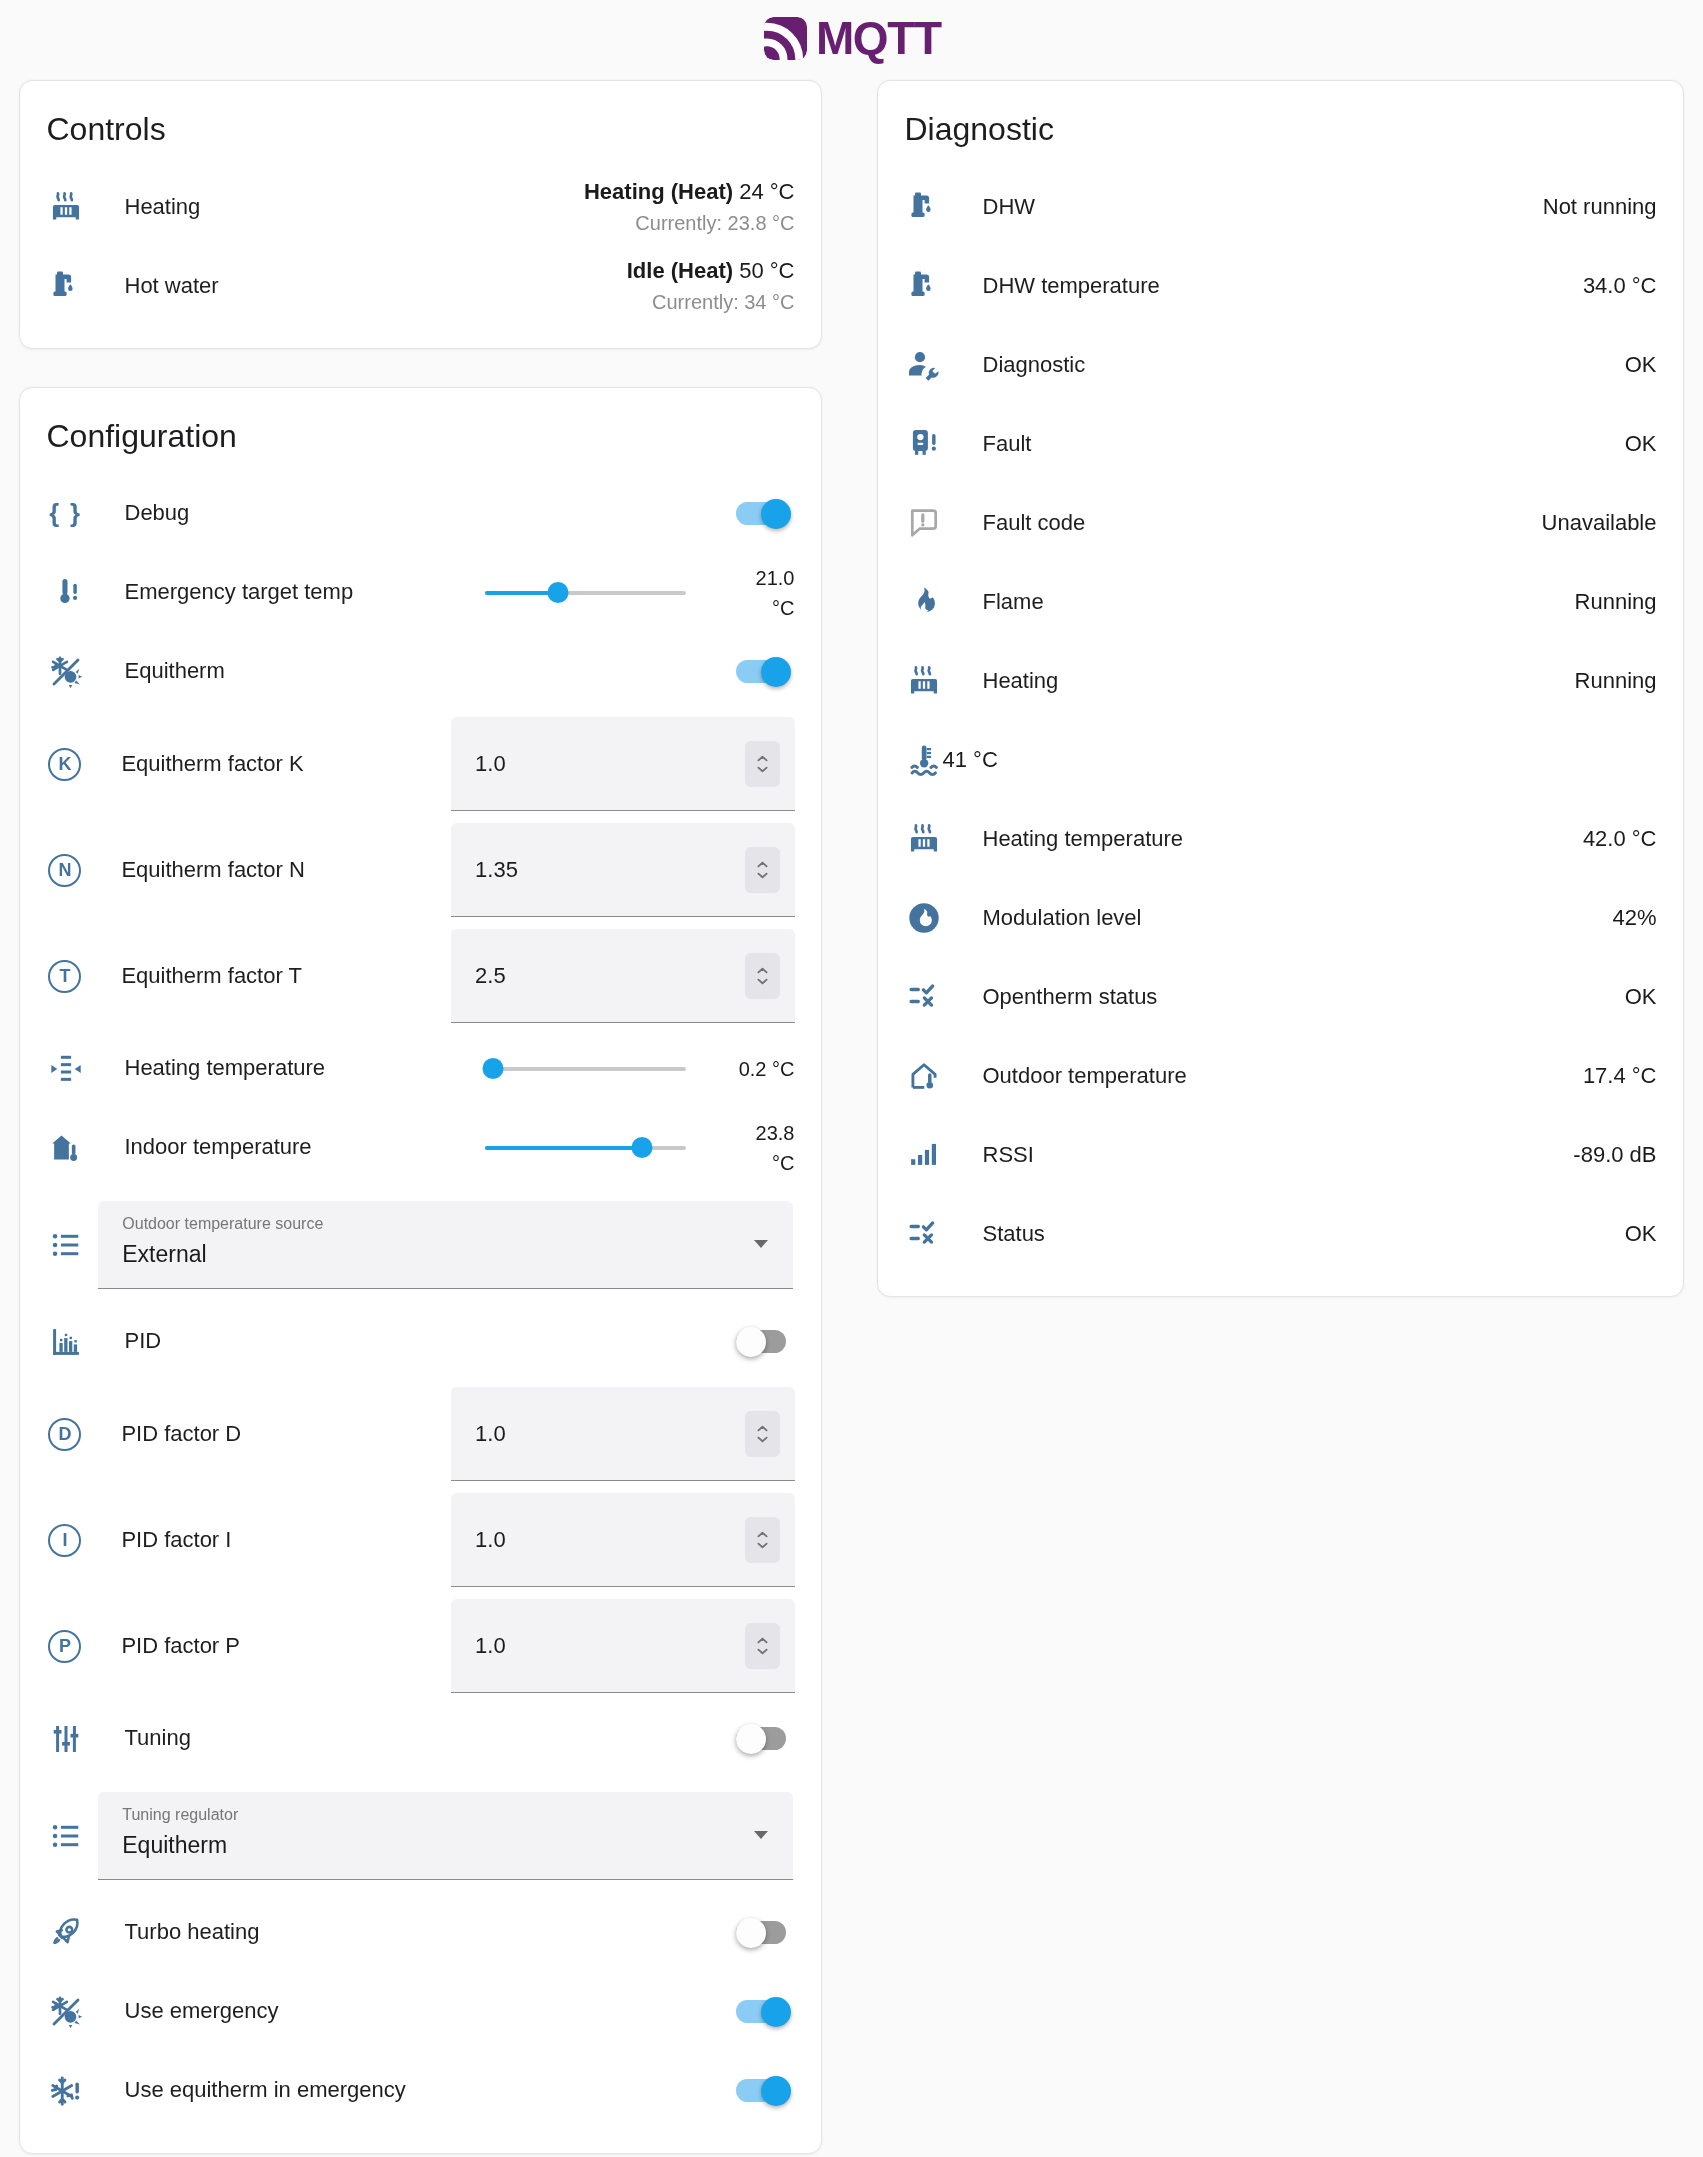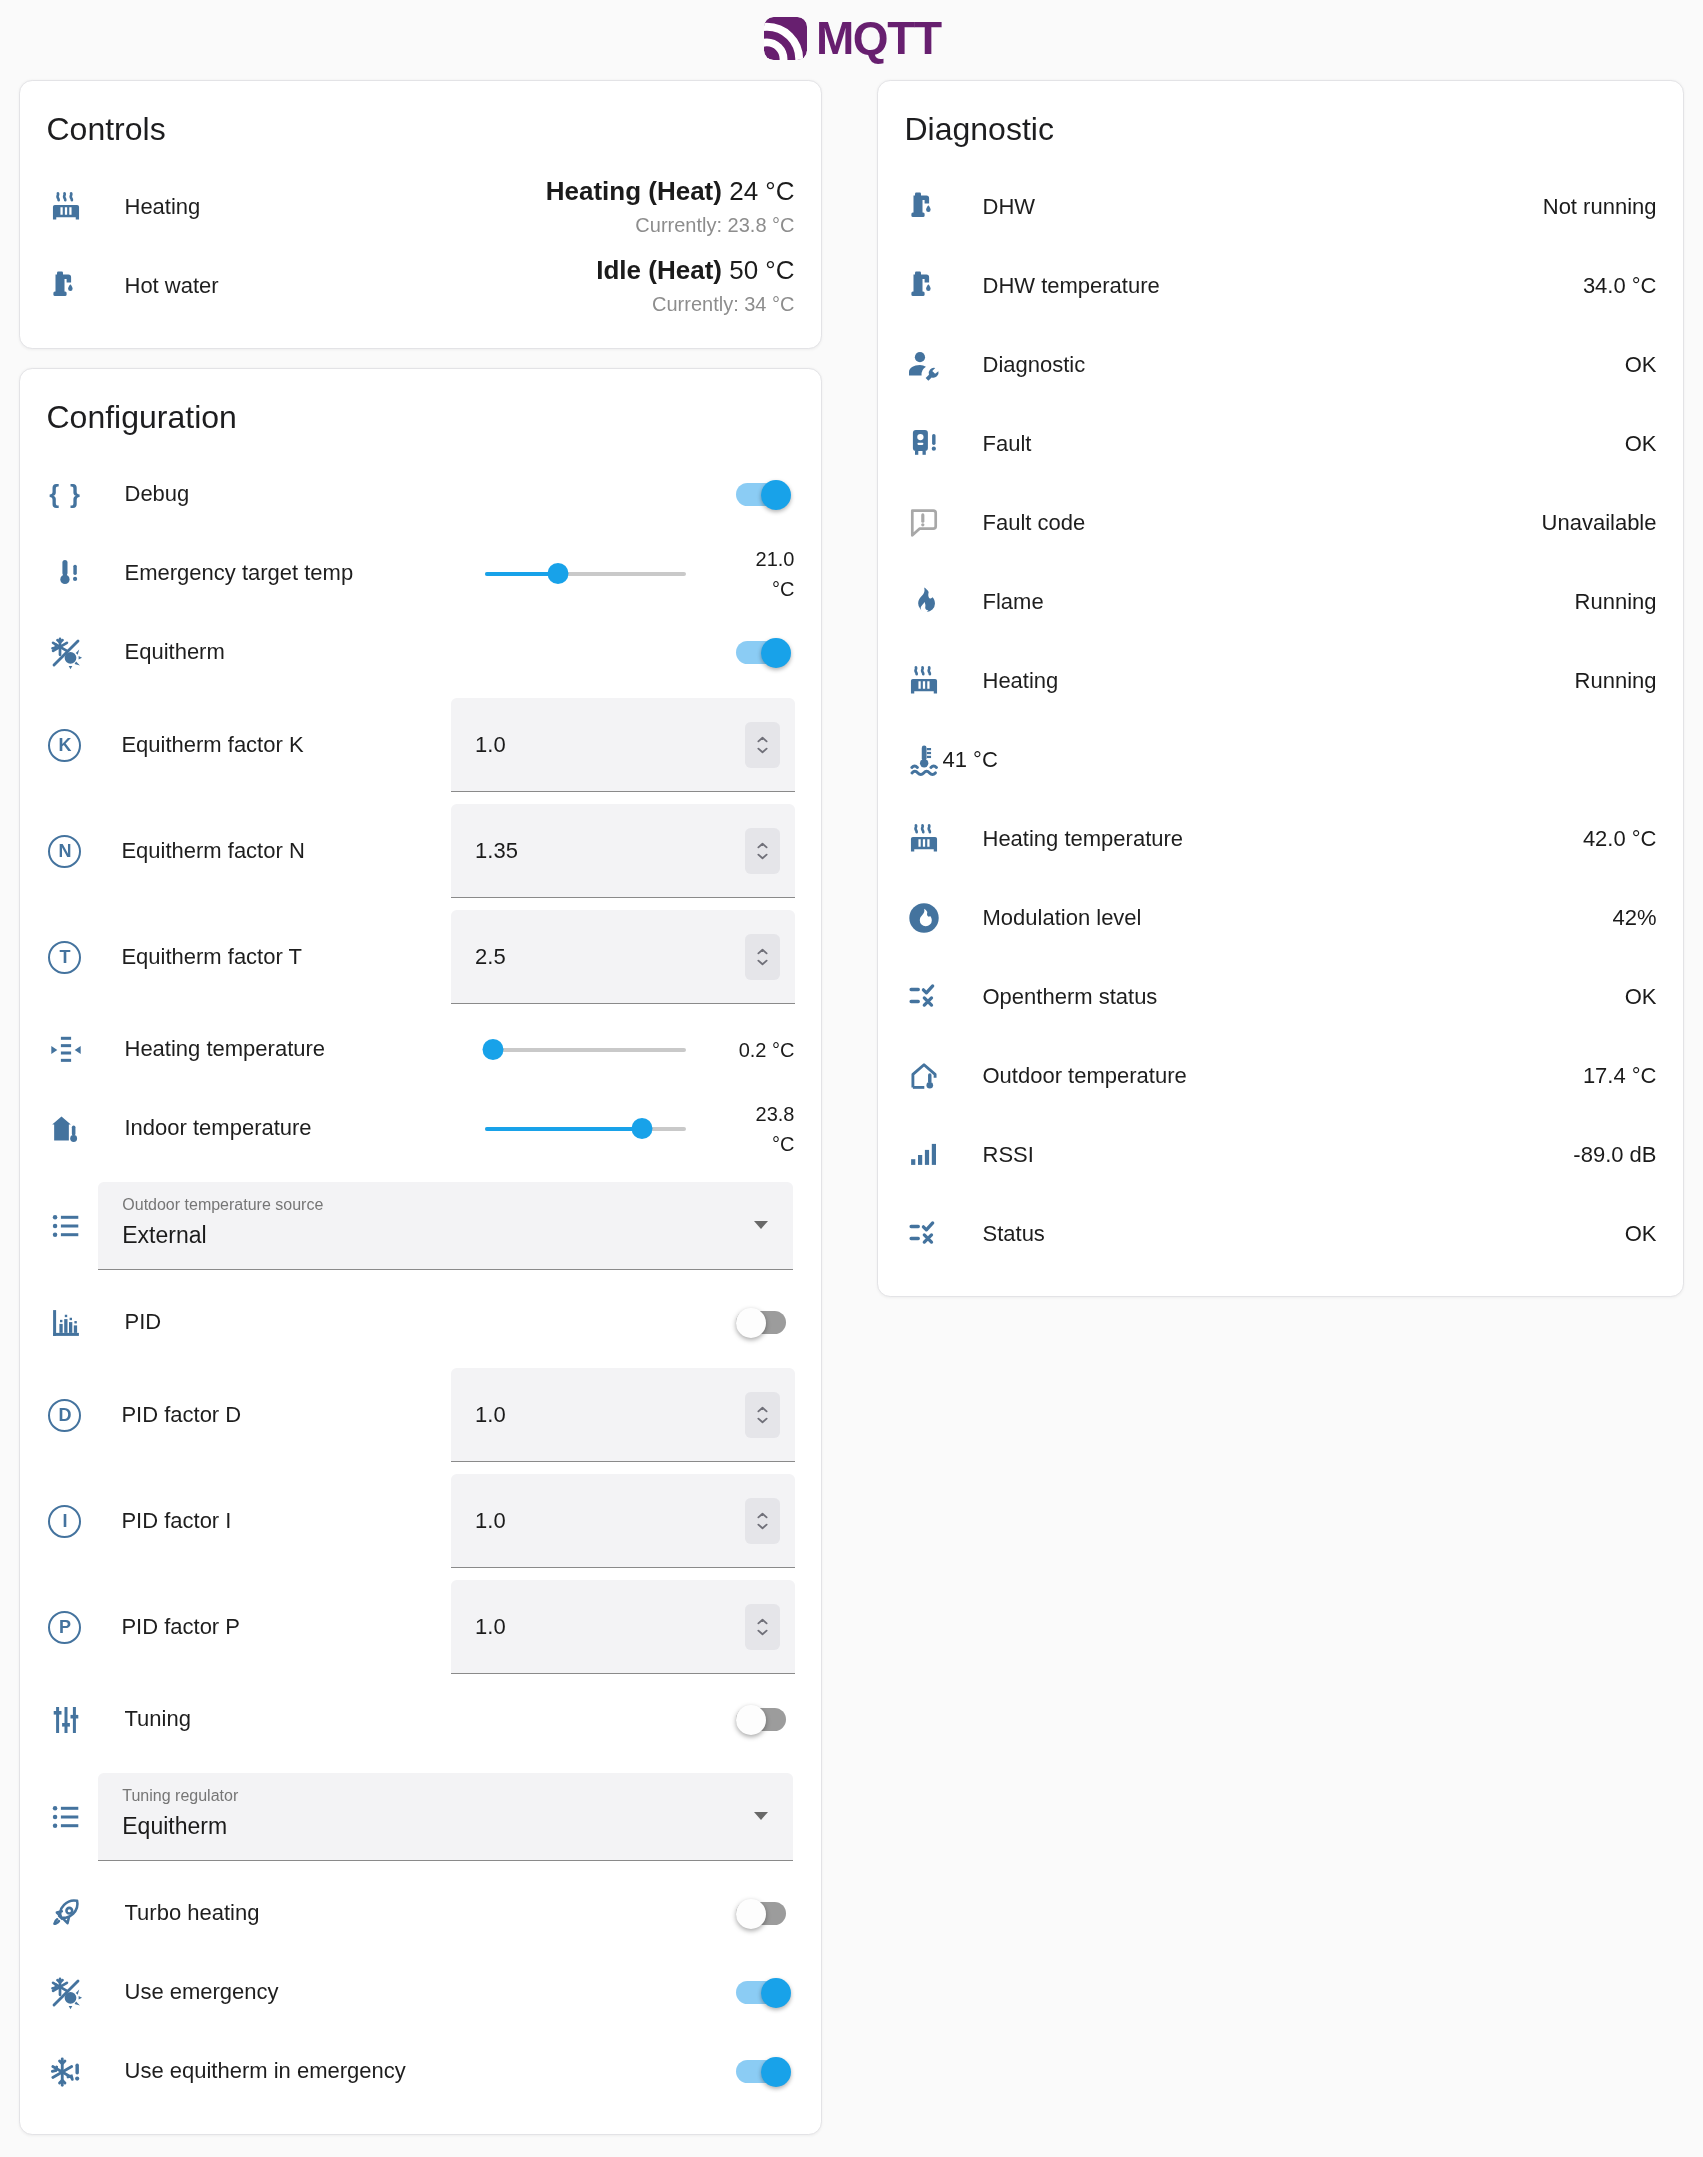--- a/index.html
+++ b/index.html
@@ -2,38 +2,38 @@
 <html style="font-size:15px"><head>
 <meta charset="utf-8">
 <style>
   *{box-sizing:border-box;margin:0;padding:0}
   html,body{background:#fafafa}
   body{width:1703px;min-height:2158px;font-family:"Liberation Sans","DejaVu Sans",sans-serif;color:#212121;padding-bottom:9.5px}
   .header{display:flex;justify-content:center;align-items:flex-end;padding:11.4px 0 15px}
   .logo{display:flex;align-items:center;gap:6.6px}
   .logo-text{font-size:46px;font-weight:700;color:#671f6f;letter-spacing:-1.4px}
   .columns{display:flex;align-items:flex-start;gap:55px;padding:0 19px}
-  .col-left{width:803px;display:flex;flex-direction:column;gap:19px}
+  .col-left{width:803px;display:flex;flex-direction:column;gap:38px}
   .col-right{width:807px}
   .card{background:#fff;border:0.9px solid #e3e3e6;border-radius:13.2px;padding:28px 26.5px 23px;box-shadow:0 0.9px 2.8px rgba(0,0,0,.05)}
   .card-title{font-size:32px;font-weight:400;color:#1d1d1f;margin:1.9px 0 19px}
   .c-row,.cfg-row,.d-row{display:flex;align-items:center}
   .c-row,.d-row{height:79px}
   .toggle-row,.slider-row{height:79px}
   .number-row{height:106px}
   .select-row{height:115px}
   .icon{width:38px;flex:none;display:flex;align-items:center;justify-content:center;color:#44739e}
   .icon svg{width:36px;height:36px;display:block}
   .icon.muted{color:#a8a8a8}
   .icon.letter-circle{width:33px;height:33px;border:2.8px solid #44739e;border-radius:50%;font-size:18px;font-weight:700;color:#44739e;align-self:center;margin-left:1.9px}
   .icon.glyph{font-size:25.6px;font-weight:700;letter-spacing:1.9px;color:#44739e}
   .row-label{font-size:22px;color:#1e1e1e;margin-left:40px;flex:1;line-height:1.2}
   
   .c-state{text-align:right}
-  .c-line1{font-size:26px;color:#1b1b1b}
+  .c-line1{font-size:22px;color:#1b1b1b}
   .c-line1 .bold{font-weight:700}
   .c-line2{font-size:20px;color:#8d8d8d;margin-top:6.6px}
   
   .toggle{position:relative;width:57px;height:32px;margin-right:1.9px;flex:none;cursor:pointer}
   .toggle .track{position:absolute;left:0;top:4.7px;width:50px;height:23px;border-radius:11.4px}
   .toggle.on .track{background:#8bccf4}
   .toggle.off .track{background:#9c9c9c}
   .toggle .thumb{position:absolute;top:0.9px;width:30px;height:30px;border-radius:50%}
   .toggle.on .thumb{left:25.6px;background:#18a2e9;box-shadow:0 1.9px 4.7px rgba(0,0,0,.3)}
   .toggle.off .thumb{left:0;background:#fdfdfd;box-shadow:0 1.9px 5.7px rgba(0,0,0,.35)}

